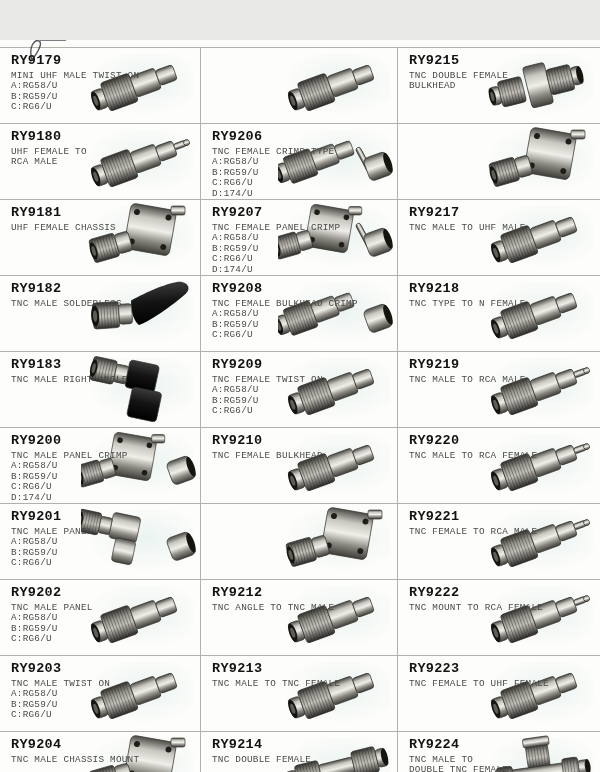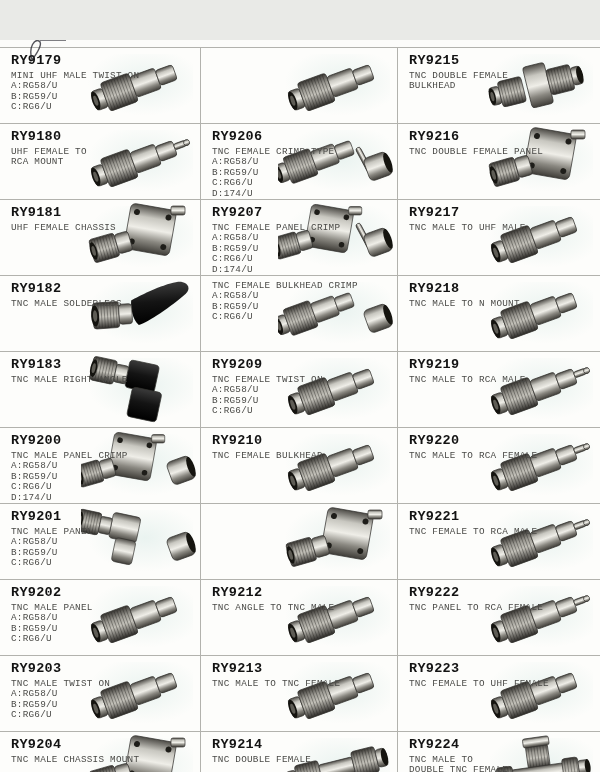--- a/index.html
+++ b/index.html
@@ -96,21 +96,21 @@
             </g>
           </svg>
         </div>
   </div>
 
   <div class="cell">
     <div class="text">
       <div class="part">RY9180</div>
       <div class="desc">
             <div class="line">UHF FEMALE TO</div>
-            <div class="line">RCA MOUNT</div>
+            <div class="line">RCA MALE</div>
           </div>
     </div>
     <div class="photo">
           <svg width="118" height="74" viewBox="0 0 118 74" xmlns="http://www.w3.org/2000/svg">
             <defs>
 <linearGradient id="gm" x1="0" y1="0" x2="0" y2="1">
  <stop offset="0" stop-color="#4e4c47"></stop>
                 <stop offset="0.25" stop-color="#c8c7c0"></stop>
  <stop offset="0.5" stop-color="#efeee8"></stop>
                 <stop offset="0.75" stop-color="#8a8881"></stop>
@@ -755,20 +755,21 @@
             <g transform="rotate(-20 101 42)">
               <rect x="88" y="30" width="24" height="24" rx="5" fill="url(#gm)" stroke="#33322f" stroke-width="0.7"></rect>
               <ellipse cx="110.5" cy="42" rx="3.4" ry="10.5" fill="#15140f"></ellipse>
             </g>
           </svg>
         </div>
   </div>
 
   <div class="cell">
     <div class="text">
+      <div class="part">RY9208</div>
       <div class="desc">
             <div class="line">TNC FEMALE BULKHEAD CRIMP</div>
             <div class="line">A:RG58/U</div>
             <div class="line">B:RG59/U</div>
             <div class="line">C:RG6/U</div>
           </div>
     </div>
     <div class="photo">
           <svg width="118" height="74" viewBox="0 0 118 74" xmlns="http://www.w3.org/2000/svg">
             <defs>
@@ -1179,26 +1180,20 @@
               <line x1="85.5" y1="25" x2="85.5" y2="49" stroke="#23221f" stroke-width="0.9" opacity="0.4"></line>
               <line x1="88.5" y1="25" x2="88.5" y2="49" stroke="#23221f" stroke-width="0.9" opacity="0.4"></line>
               <rect x="92" y="28" width="10" height="18" rx="3" fill="url(#gm)" stroke="#33322f" stroke-width="0.7"></rect>
               <ellipse cx="100" cy="37" rx="3.2" ry="8.5" fill="#15140f"></ellipse>
             </g>
           </svg>
         </div>
   </div>
 
   <div class="cell">
-    <div class="text">
-      <div class="part">RY9216</div>
-      <div class="desc">
-            <div class="line">TNC DOUBLE FEMALE PANEL</div>
-          </div>
-    </div>
     <div class="photo">
           <svg width="118" height="74" viewBox="0 0 118 74" xmlns="http://www.w3.org/2000/svg">
             <defs>
 <linearGradient id="gm" x1="0" y1="0" x2="0" y2="1">
  <stop offset="0" stop-color="#4e4c47"></stop>
                 <stop offset="0.25" stop-color="#c8c7c0"></stop>
  <stop offset="0.5" stop-color="#efeee8"></stop>
                 <stop offset="0.75" stop-color="#8a8881"></stop>
  <stop offset="1" stop-color="#3f3d38"></stop>
               </linearGradient>
@@ -1287,21 +1282,21 @@
               <rect x="78" y="29" width="18" height="16" rx="3" fill="url(#gm)" stroke="#33322f" stroke-width="0.7"></rect>
             </g>
           </svg>
         </div>
   </div>
 
   <div class="cell">
     <div class="text">
       <div class="part">RY9218</div>
       <div class="desc">
-            <div class="line">TNC MALE TO N MOUNT</div>
+            <div class="line">TNC TYPE TO N FEMALE</div>
           </div>
     </div>
     <div class="photo">
           <svg width="118" height="74" viewBox="0 0 118 74" xmlns="http://www.w3.org/2000/svg">
             <defs>
 <linearGradient id="gm" x1="0" y1="0" x2="0" y2="1">
  <stop offset="0" stop-color="#4e4c47"></stop>
                 <stop offset="0.25" stop-color="#c8c7c0"></stop>
  <stop offset="0.5" stop-color="#efeee8"></stop>
                 <stop offset="0.75" stop-color="#8a8881"></stop>
@@ -1493,21 +1488,21 @@
               <circle cx="109" cy="36" r="3" fill="url(#gm)" stroke="#33322f" stroke-width="0.7"></circle>
             </g>
           </svg>
         </div>
   </div>
 
   <div class="cell">
     <div class="text">
       <div class="part">RY9222</div>
       <div class="desc">
-            <div class="line">TNC PANEL TO RCA FEMALE</div>
+            <div class="line">TNC MOUNT TO RCA FEMALE</div>
           </div>
     </div>
     <div class="photo">
           <svg width="118" height="74" viewBox="0 0 118 74" xmlns="http://www.w3.org/2000/svg">
             <defs>
 <linearGradient id="gm" x1="0" y1="0" x2="0" y2="1">
  <stop offset="0" stop-color="#4e4c47"></stop>
                 <stop offset="0.25" stop-color="#c8c7c0"></stop>
  <stop offset="0.5" stop-color="#efeee8"></stop>
                 <stop offset="0.75" stop-color="#8a8881"></stop>

